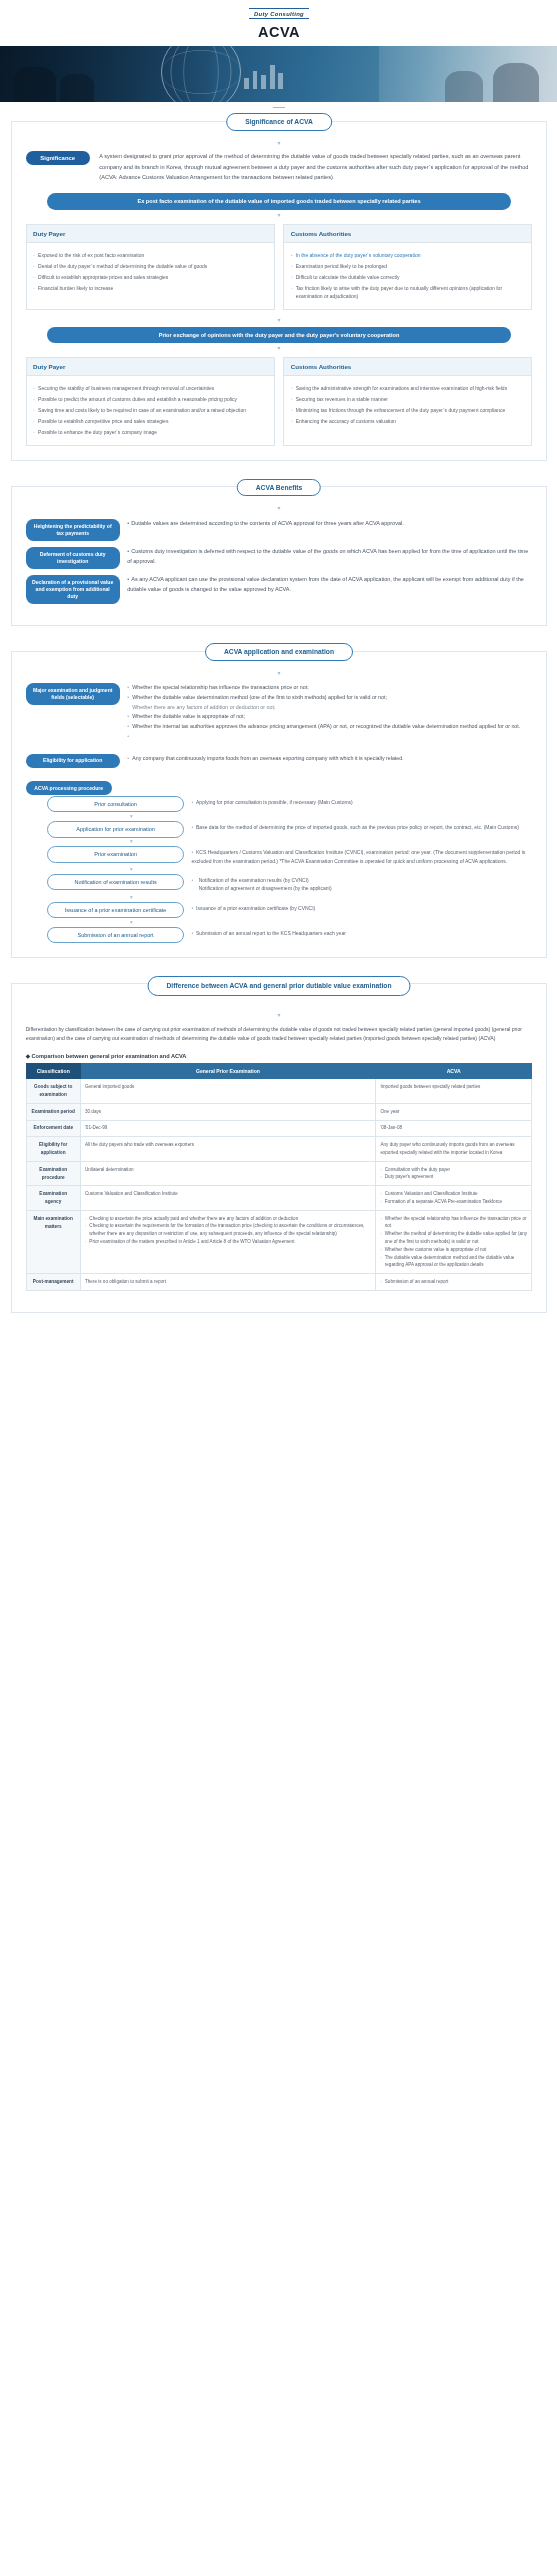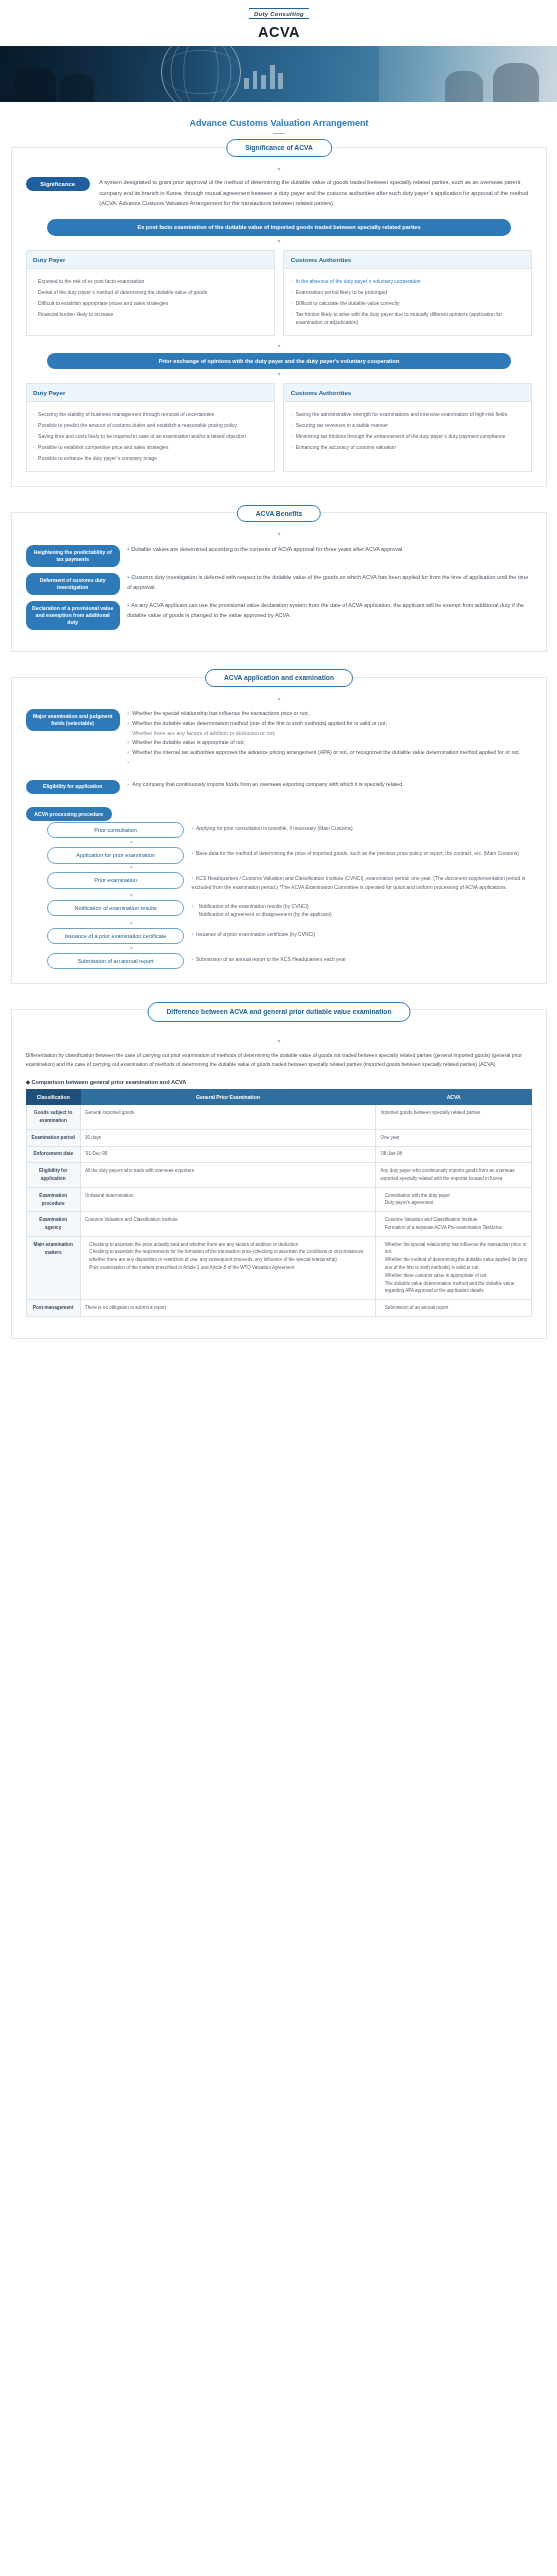--- a/index.html
+++ b/index.html
@@ -188,21 +188,20 @@
         <i style="height:14px"></i>
         <i style="height:23.6px"></i>
         <i style="height:16px"></i>
     </div>
     <div class="figure f1"></div>
     <div class="figure f2"></div>
     <div class="figure f3"></div>
     <div class="figure f4"></div>
   </div>
 
-  <div class="sec-title">Advance Customs Valuation Arrangement</div>
   <div class="sec-sub-dash"></div>
 
   <div class="block">
     <div class="pill-head">Significance of ACVA</div>
     <div class="chev">▾</div>
 
     <div class="sig-row">
       <div class="tag dark">Significance</div>
       <div class="para">A system designated to grant prior approval of the method of determining the dutiable value of goods traded between specially related parties, such as an overseas parent company and its branch in Korea, through mutual agreement between a duty payer and the customs authorities after such duty payer`s application for approval of the method (ACVA: Advance Customs Valuation Arrangement for the transactions between related parties).</div>
     </div>

